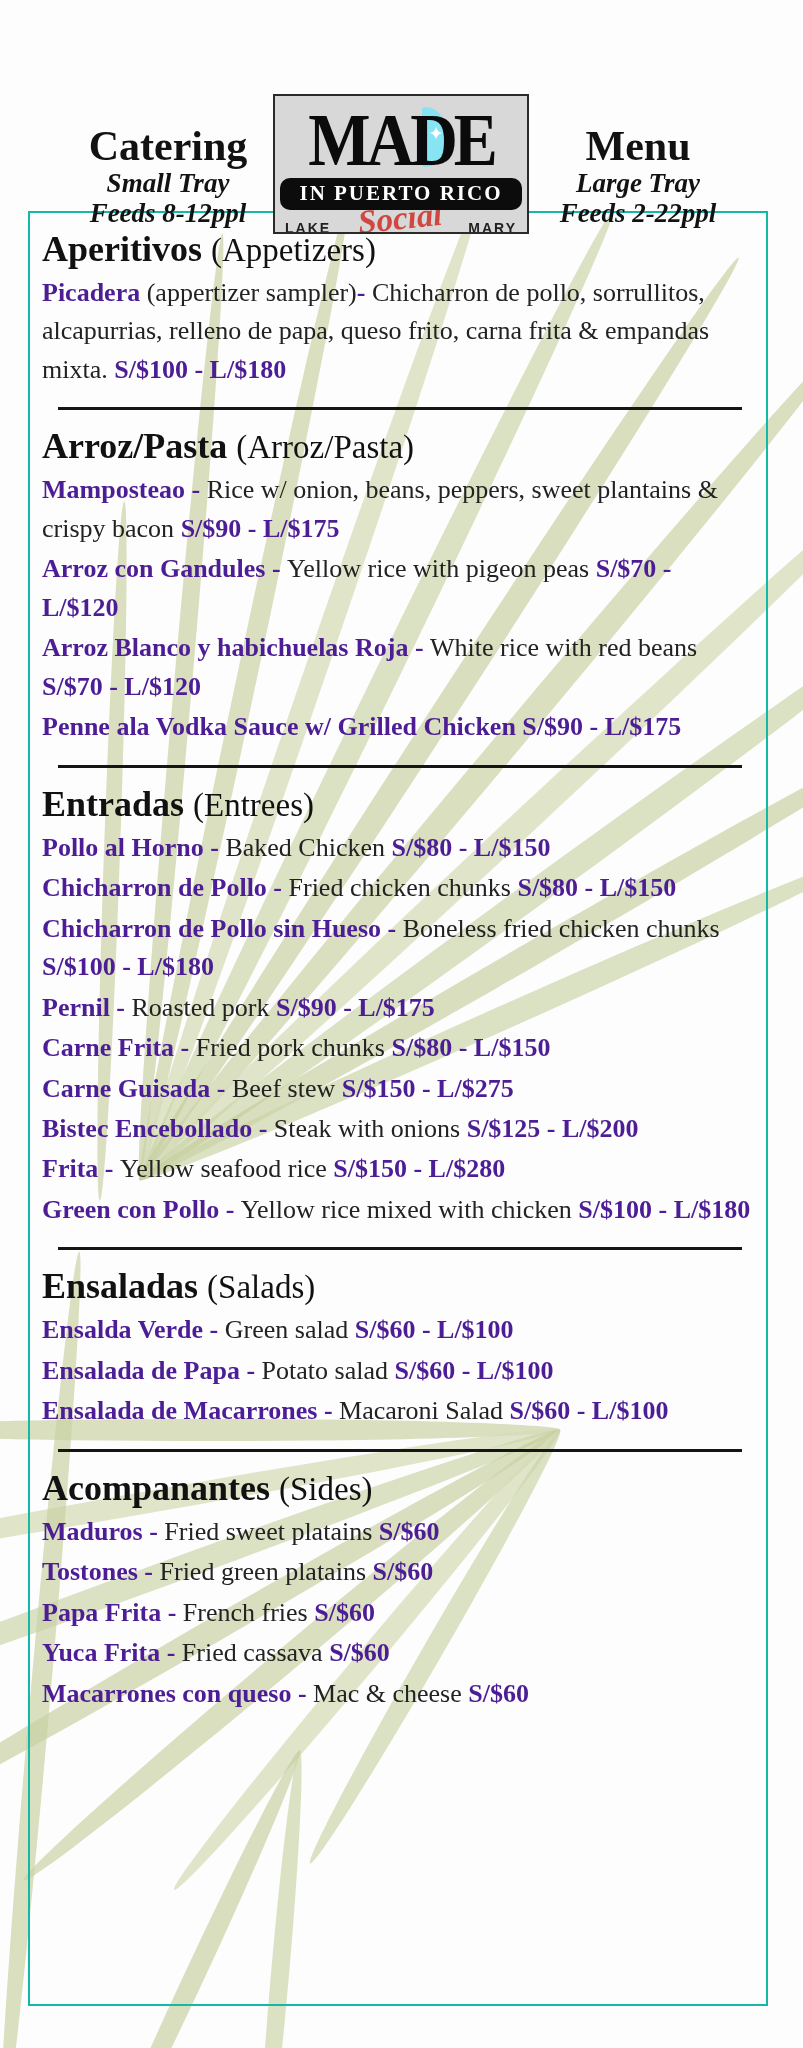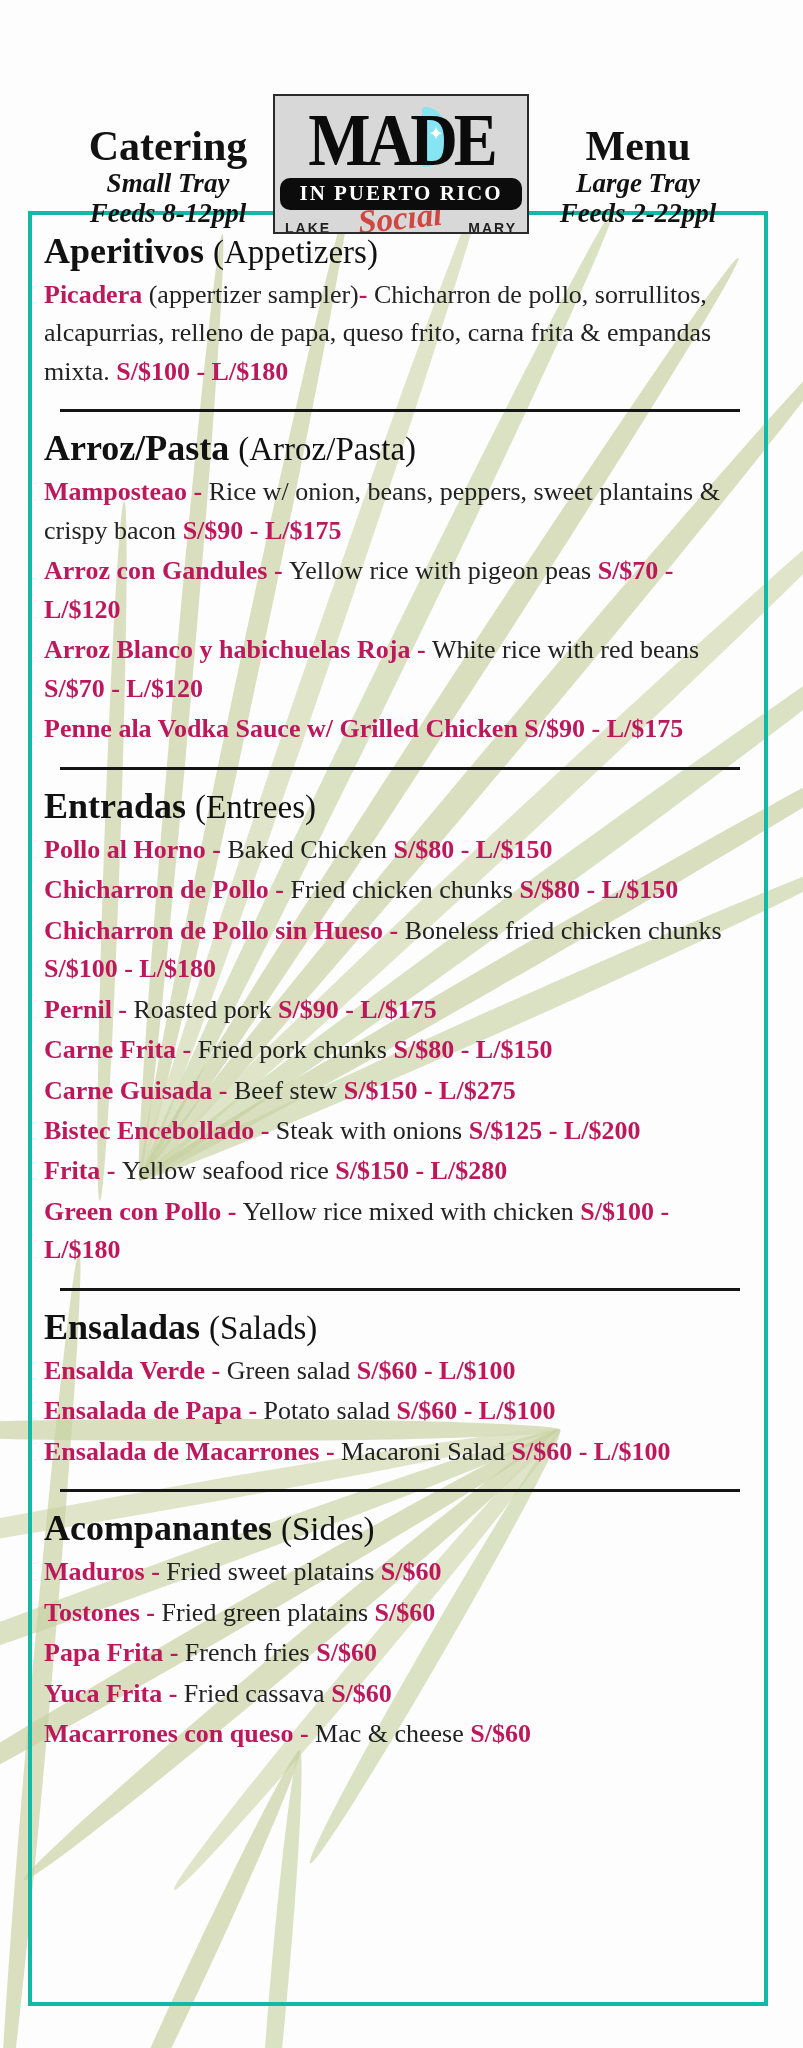--- a/index.html
+++ b/index.html
@@ -35,27 +35,27 @@
                padding:3px 0 4px;border-radius:10px; }
   .logo-bottom { position:relative; display:flex; justify-content:space-between;
                  align-items:flex-start; padding:4px 10px 0; }
   .logo-side { font-family:"Liberation Sans", sans-serif; font-size:14px; font-weight:bold;
                letter-spacing:2px; color:#1f1f1f; margin-top:6px; }
   .logo-script { font-style:italic; font-weight:bold; font-size:33px; color:#cf4740;
                  transform:rotate(-6deg); margin-top:-14px; }
 
   
   .menu-box { position:absolute; left:28px; top:211px; width:740px; height:1795px;
-              border:4px solid #14b8a6; z-index:1; padding:8px 14px 0 12px; overflow:hidden;
+              border:2px solid #14b8a6; z-index:1; padding:8px 14px 0 12px; overflow:hidden;
               background:transparent; }
   .section h2 { font-size:36px; font-weight:normal; color:#111; margin:6px 0 2px; line-height:1.25; }
   .section h2 .es { font-weight:bold; }
   .section h2 .en { font-size:33px; }
   .item { font-size:26px; line-height:1.48; color:#222; margin:0 0 2px; }
-  .item .b { font-weight:bold; color:#be185d; }
+  .item .b { font-weight:bold; color:#4c1d95; }
   .divider { height:3px; background:#151515; margin:18px 10px 14px 16px; }
 </style>
 </head>
 <body>
 
 <div class="page">
 
   <svg class="palm-svg" viewBox="0 0 803 2048" xmlns="http://www.w3.org/2000/svg" aria-hidden="true">
     <g>
 

